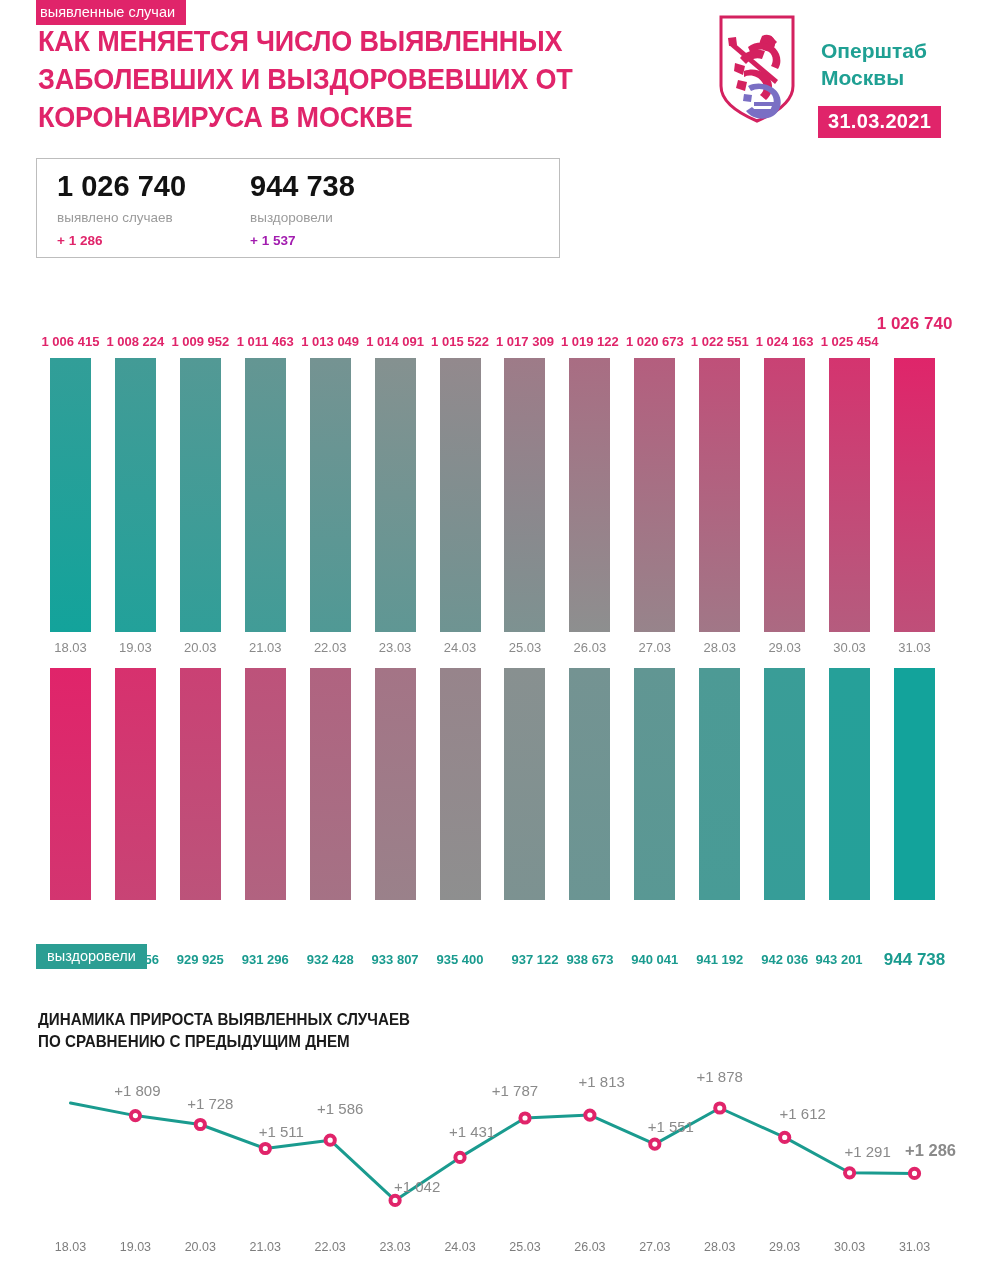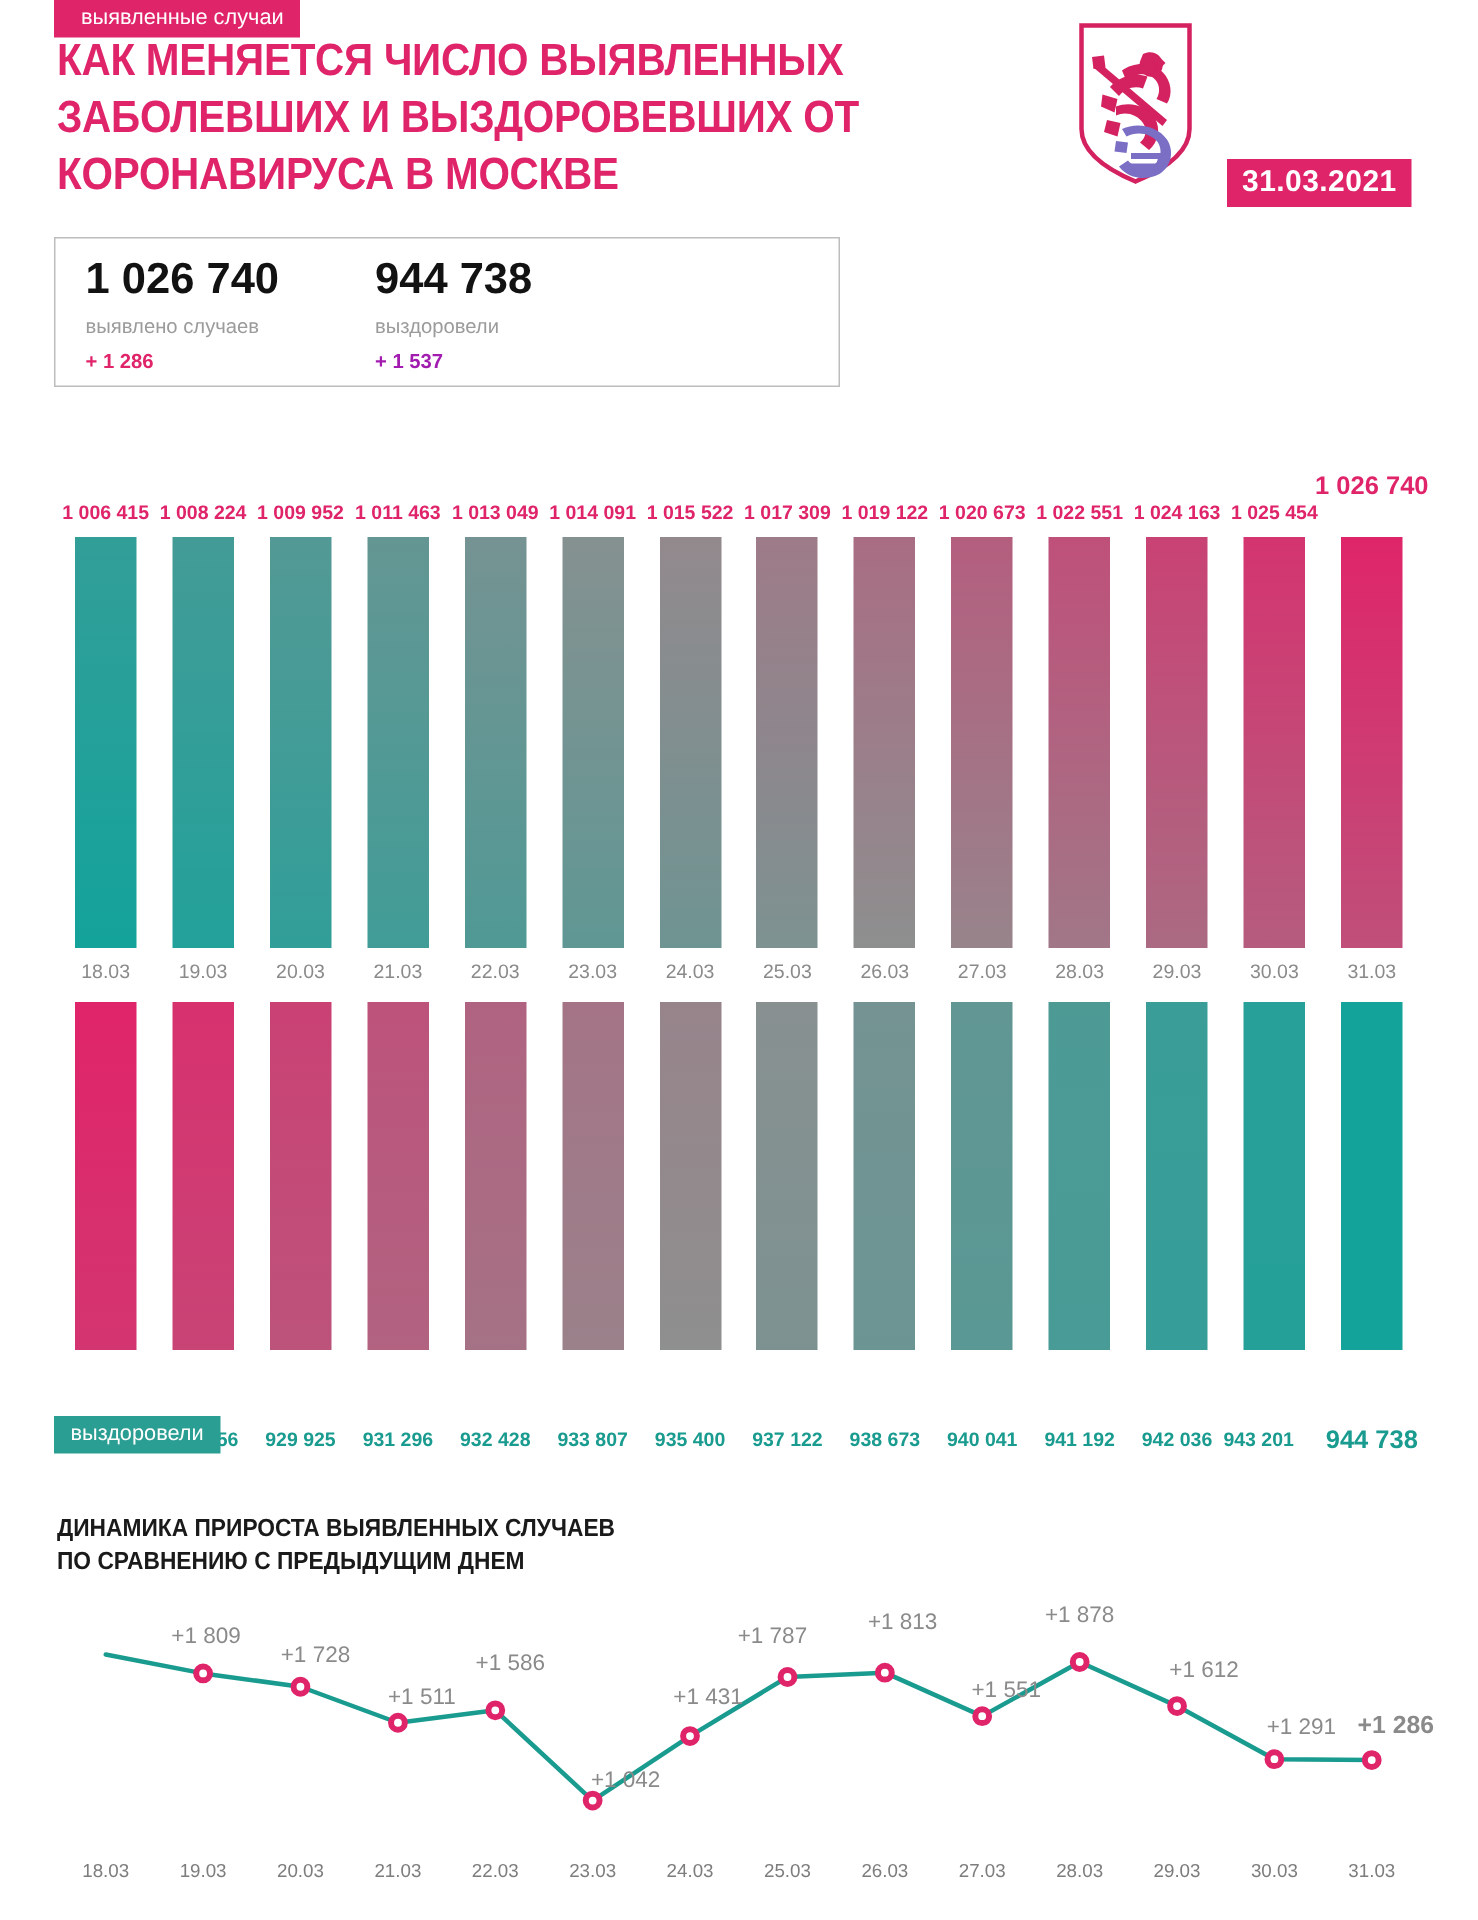--- a/index.html
+++ b/index.html
@@ -41,21 +41,21 @@
   .stat.s0 { left:20px; }
   .stat.s1 { left:213px; }
   .stat.s2 { left:388px; }
   .stat-value { color:#121212; font-weight:bold; font-size:29px; line-height:1.05; white-space:nowrap; }
   .stat-label { color:#9b9b9b; font-size:13.5px; margin-top:9px; white-space:nowrap; }
   .stat-delta { font-weight:bold; font-size:13.5px; margin-top:8px; white-space:nowrap; }
   .delta-pink { color:#e0246a; }
   .delta-teal { color:#a21caf; }
   .legend-badge {
     position:absolute; color:#fff; font-size:14.5px;
-    padding:4px 11px 5px 18px; white-space:nowrap;
+    padding:4px 11px 5px 4px; white-space:nowrap;
   }
   .legend-cases { left:36px; top:0px; background:#e0246a; }
   .legend-rec   { position:absolute; left:36px; top:944px; background:#2b9e93; color:#fff;
                   font-size:14.5px; padding:4px 11px 5px 11px; }
   .bar { position:absolute; left:0; width:100%; }
 
   .cases-label {
     position:absolute; color:#e0246a; font-weight:bold; font-size:13px;
     white-space:nowrap; text-align:center;
   }
@@ -111,20 +111,23 @@
             <path d="M20 66 l9 2 l-2 9 l-9 -3 z"></path>
           </g>
           <g fill="#7a6fc4">
             <path d="M30 72 c10 -5 24 -2 30 7 c5 8 3 18 -5 23 c-9 5 -21 3 -27 -5 l6 -4 c4 5 12 6 17 3 c5 -3 6 -10 3 -15 c-4 -6 -14 -8 -21 -4 z"></path>
             <path d="M26 80 l8 1 l-1 7 l-8 -1 z"></path>
             <path d="M55 88 l7 2 l-2 7 l-7 -2 z"></path>
             <path d="M36 88 h20 v4 h-20 z"></path>
             <path d="M36 95 h20 v4 h-20 z"></path>
           </g>
         </svg>
+      </div>
+      <div class="brand-name">
+        <span>Оперштаб</span><br><span>Москвы</span>
       </div>
       <div class="date-badge">31.03.2021</div>
     </div>
   </div>
 
   <div class="statbox">
     <div class="stat s0">
       <div class="stat-value">1 026 740</div>
       <div class="stat-label">выявлено случаев</div>
       <div class="stat-delta delta-pink">+ 1 286</div>
@@ -187,21 +190,21 @@
       <div class="rec-label" style="left: 158.321px; top: 906px; width: 84px;">929 925</div>
       <div class="bar" style="position: absolute; left: 244.75px; top: 668px; width: 41px; height: 232px; background: linear-gradient(rgb(189, 82, 122) 0%, rgb(177, 99, 128) 100%);"></div>
       <div class="rec-label" style="left: 223.25px; top: 906px; width: 84px;">931 296</div>
       <div class="bar" style="position: absolute; left: 309.679px; top: 668px; width: 41px; height: 232px; background: linear-gradient(rgb(176, 99, 128) 0%, rgb(165, 114, 133) 100%);"></div>
       <div class="rec-label" style="left: 288.179px; top: 906px; width: 84px;">932 428</div>
       <div class="bar" style="position: absolute; left: 374.607px; top: 668px; width: 41px; height: 232px; background: linear-gradient(rgb(164, 116, 134) 0%, rgb(154, 129, 138) 100%);"></div>
       <div class="rec-label" style="left: 353.107px; top: 906px; width: 84px;">933 807</div>
       <div class="bar" style="position: absolute; left: 439.536px; top: 668px; width: 41px; height: 232px; background: linear-gradient(rgb(151, 132, 139) 0%, rgb(142, 143, 143) 100%);"></div>
       <div class="rec-label" style="left: 418.036px; top: 906px; width: 84px;">935 400</div>
       <div class="bar" style="position: absolute; left: 504.464px; top: 668px; width: 41px; height: 232px; background: linear-gradient(rgb(136, 144, 144) 0%, rgb(124, 146, 145) 100%);"></div>
-      <div class="rec-label" style="left: 482.964px; top: 906px; width: 84px;">937 122</div>
+      <div class="rec-label" style="left: 482.964px; top: 906px; width: 104px;">937 122</div>
       <div class="bar" style="position: absolute; left: 569.393px; top: 668px; width: 41px; height: 232px; background: linear-gradient(rgb(116, 147, 146) 0%, rgb(107, 149, 147) 100%);"></div>
       <div class="rec-label" style="left: 547.893px; top: 906px; width: 84px;">938 673</div>
       <div class="bar" style="position: absolute; left: 634.321px; top: 668px; width: 41px; height: 232px; background: linear-gradient(rgb(97, 150, 147) 0%, rgb(89, 152, 148) 100%);"></div>
       <div class="rec-label" style="left: 612.821px; top: 906px; width: 84px;">940 041</div>
       <div class="bar" style="position: absolute; left: 699.25px; top: 668px; width: 41px; height: 232px; background: linear-gradient(rgb(77, 154, 149) 0%, rgb(72, 155, 150) 100%);"></div>
       <div class="rec-label" style="left: 677.75px; top: 906px; width: 84px;">941 192</div>
       <div class="bar" style="position: absolute; left: 764.179px; top: 668px; width: 41px; height: 232px; background: linear-gradient(rgb(58, 157, 151) 0%, rgb(54, 157, 152) 100%);"></div>
       <div class="rec-label" style="left: 742.679px; top: 906px; width: 84px;">942 036</div>
       <div class="bar" style="position: absolute; left: 829.107px; top: 668px; width: 41px; height: 232px; background: linear-gradient(rgb(38, 160, 153) 0%, rgb(37, 160, 153) 100%);"></div>
       <div class="rec-label" style="left: 807.607px; top: 906px; width: 63px;">943 201</div>

